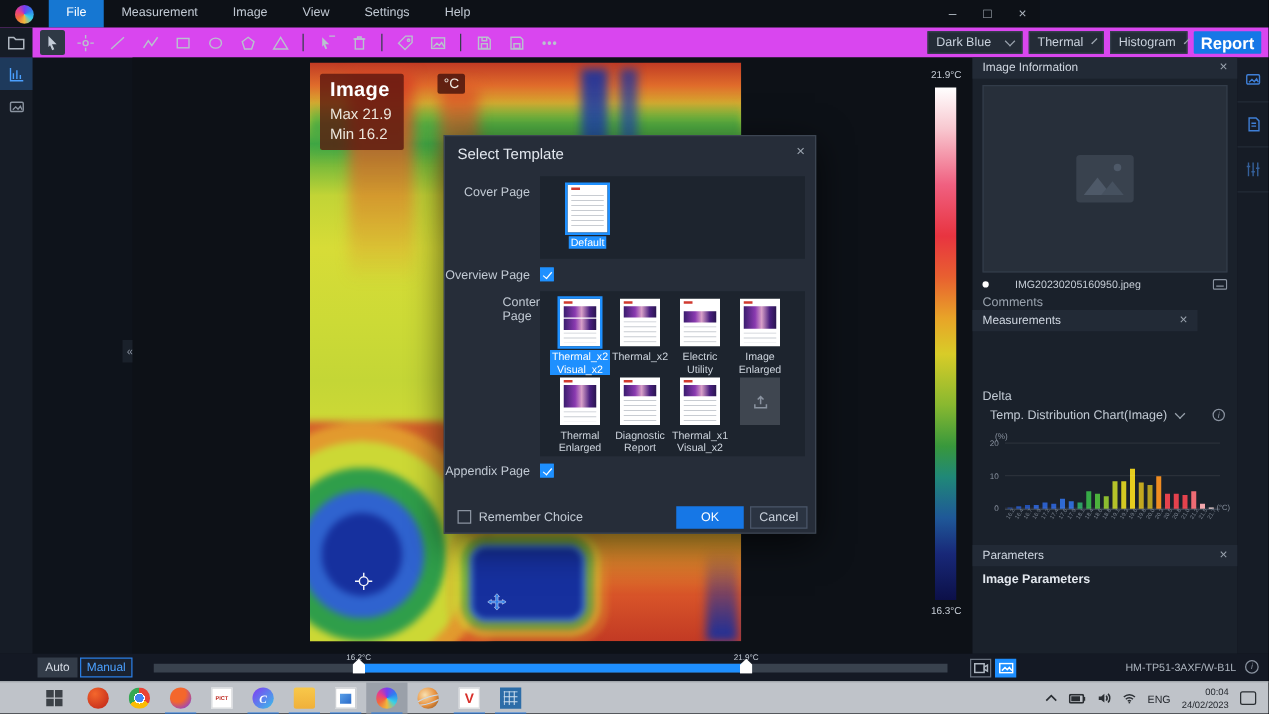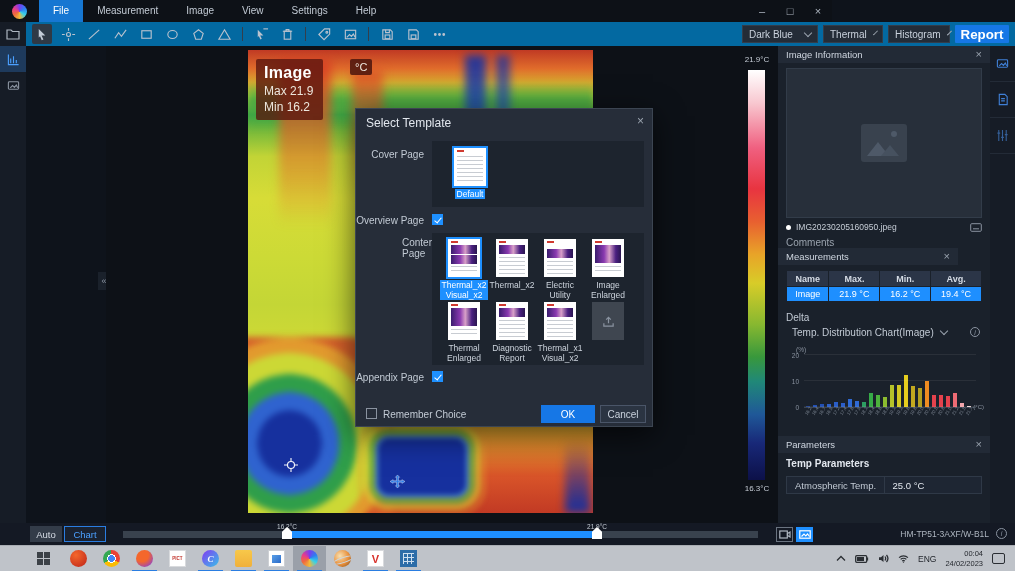--- a/index.html
+++ b/index.html
@@ -11,21 +11,21 @@
   .titlebar{position:absolute;left:0;top:0;width:832px;height:22px;background:#0d1117;display:flex;align-items:center;}
   .logo{width:15px;height:15px;border-radius:50%;margin-left:12px;
         background:conic-gradient(#7a3cf0,#2f7df0,#37d0e8,#f0b93c,#f06a3c,#e83c8a,#7a3cf0);}
   .menus{display:flex;height:22px;margin-left:12px;}
   .menu-item{padding:0 14px;line-height:22px;color:#c2cad4;cursor:default;}
   .menu-item.active{background:#1677d2;color:#fff;}
   .wincontrols{margin-left:auto;display:flex;}
   .winbtn{width:28px;text-align:center;line-height:22px;color:#aeb6c0;font-size:11px;}
 
   
-  .toolbar{position:absolute;left:0;top:22px;width:1015px;height:24px;background:#0369a1;display:flex;align-items:center;}
+  .toolbar{position:absolute;left:0;top:22px;width:1015px;height:24px;background:#d946ef;display:flex;align-items:center;}
   .rail-folder{width:26px;height:24px;display:flex;align-items:center;justify-content:center;background:#161c26;}
   .ticons{display:flex;align-items:center;gap:6px;margin-left:6px;}
   .ticon{width:20px;height:20px;display:flex;align-items:center;justify-content:center;border-radius:2px;}
   .ticon.active{background:#2f3945;}
   .ticon svg{stroke:#b9c2ce;fill:none;stroke-width:1.2;}
   .tsep{width:1px;height:14px;background:#343e4b;margin:0 2px;}
   .tb-right{margin-left:auto;display:flex;align-items:center;gap:5px;margin-right:6px;}
   .dropdown{height:18px;min-width:56px;background:#242c37;border:1px solid #333d4a;display:flex;align-items:center;
             padding:0 6px;color:#c9d1dc;gap:8px;}
   .dd-dark{width:76px;} .dd-mid{width:60px;} .dd-hist{width:62px;}
@@ -96,21 +96,21 @@
             color:#cfd6e0;font-size:9.5px;}
   .sec-close{margin-left:auto;color:#9aa3ae;font-size:11px;line-height:17px;}
   .imgbox{position:absolute;left:8px;top:22px;width:196px;height:150px;background:#272f3a;border:1px solid #323c49;
           display:flex;align-items:center;justify-content:center;}
   .ph-icon{width:46px;height:38px;background:#39424e;border-radius:3px;position:relative;overflow:hidden;}
   .ph-icon:before{content:"";position:absolute;left:6px;bottom:6px;border-left:11px solid transparent;
     border-right:11px solid transparent;border-bottom:14px solid #4e5968;}
   .ph-icon:after{content:"";position:absolute;left:20px;bottom:6px;border-left:9px solid transparent;
     border-right:9px solid transparent;border-bottom:11px solid #46515f;}
   .ph-sun{position:absolute;right:10px;top:7px;width:6px;height:6px;border-radius:50%;background:#4e5968;}
-  .fname-row{position:absolute;left:8px;top:176px;width:196px;display:flex;align-items:center;gap:5px;}
+  .fname-row{position:absolute;left:8px;top:176px;width:196px;display:flex;align-items:center;gap:21px;}
   .fname{font-size:8.5px;color:#c6cdd6;flex:1;white-space:nowrap;overflow:hidden;}
   .comments{position:absolute;left:8px;top:191px;color:#9aa3ae;}
   .m-head{position:absolute;left:0;top:202px;width:180px;}
   .mtable{position:absolute;left:8px;top:224px;width:196px;border-collapse:collapse;}
   .mtable th{background:#2b3547;color:#d6dce5;font-size:9px;font-weight:bold;height:16px;border:1px solid #1a212b;}
   .mtable td{background:#1e8fff;color:#fff;font-size:9px;text-align:center;height:15px;border:1px solid #1a212b;}
   .delta-label{position:absolute;left:8px;top:266px;color:#c2cad4;}
   .selector{position:absolute;left:14px;top:281px;display:flex;align-items:center;gap:7px;color:#c2cad4;}
   .info-ico{position:absolute;right:10px;top:281px;width:10px;height:10px;border:1px solid #8a93a0;border-radius:50%;
             color:#8a93a0;font-size:7px;display:flex;align-items:center;justify-content:center;font-style:italic;}
@@ -445,36 +445,20 @@
           <rect x="0.7" y="0.7" width="10.6" height="7.6" rx="1" stroke="#8a93a0" fill="none"></rect>
           <path d="M3 5.8h6" stroke="#8a93a0"></path>
         </svg>
     </div>
     <div class="comments">Comments</div>
 
     <div class="sec-head m-head">
       <span>Measurements</span>
       <span class="sec-close">×</span>
     </div>
-    <table class="mtable">
-      <tbody>
-          <tr>
-        <th>Name</th>
-        <th>Max.</th>
-        <th>Min.</th>
-        <th>Avg.</th>
-      </tr>
-      <tr>
-        <td>Image</td>
-        <td>21.9 °C</td>
-        <td>16.2 °C</td>
-        <td>19.4 °C</td>
-      </tr>
-    </tbody>
-      </table>
 
     <div class="delta-label">Delta</div>
     <div class="selector">
       <span>Temp. Distribution Chart(Image)</span>
       <span class="chev"></span>
     </div>
     <div class="info-ico">i</div>
 
     <div class="chart">
       <span class="pct">(%)</span>
@@ -540,27 +524,23 @@
           <span class="hxl">21.5</span>
           <span class="hxl">21.7</span>
         </div>
       <span class="cunit">(°C)</span>
     </div>
 
     <div class="sec-head p-head">
       <span>Parameters</span>
       <span class="sec-close">×</span>
     </div>
-    <div class="p-section">Temp Parameters</div>
+    <div class="p-section">Image Parameters</div>
     <table class="ptable">
       <tbody>
-          <tr>
-        <td style="width:50%">Atmospheric Temp.</td>
-        <td class="val">25.0 °C</td>
-      </tr>
     </tbody>
       </table>
   </div>
 
   <div class="rightrail">
     <div class="rr-tile">
       <svg width="13" height="13" viewBox="0 0 14 14">
           <rect x="1.5" y="3" width="11" height="8" rx="1"></rect>
           <path d="M3.5 9.5l2.5-2.5 2 2 2-2.5 1.5 3"></path>
         </svg>
@@ -574,21 +554,21 @@
     <div class="rr-tile dim">
       <svg width="13" height="13" viewBox="0 0 14 14">
           <path d="M3 1v12M7 1v12M11 1v12"></path>
           <path d="M1.5 4.5h3M5.5 9h3M9.5 6h3"></path>
         </svg>
     </div>
   </div>
 
   <div class="bottombar">
     <div class="bb-btn auto">Auto</div>
-    <div class="bb-btn manual">Chart</div>
+    <div class="bb-btn manual">Manual</div>
     <div class="track">
       <div class="track-fill"></div>
       <span class="sl-label sll">16.2°C</span>
       <span class="sl-label slh">21.9°C</span>
       <div class="handle h-low"></div>
       <div class="handle h-high"></div>
     </div>
     <div class="bb-tog tog1">
       <svg width="12" height="9" viewBox="0 0 12 9">
           <rect x="0.8" y="1" width="7.5" height="7"></rect>

